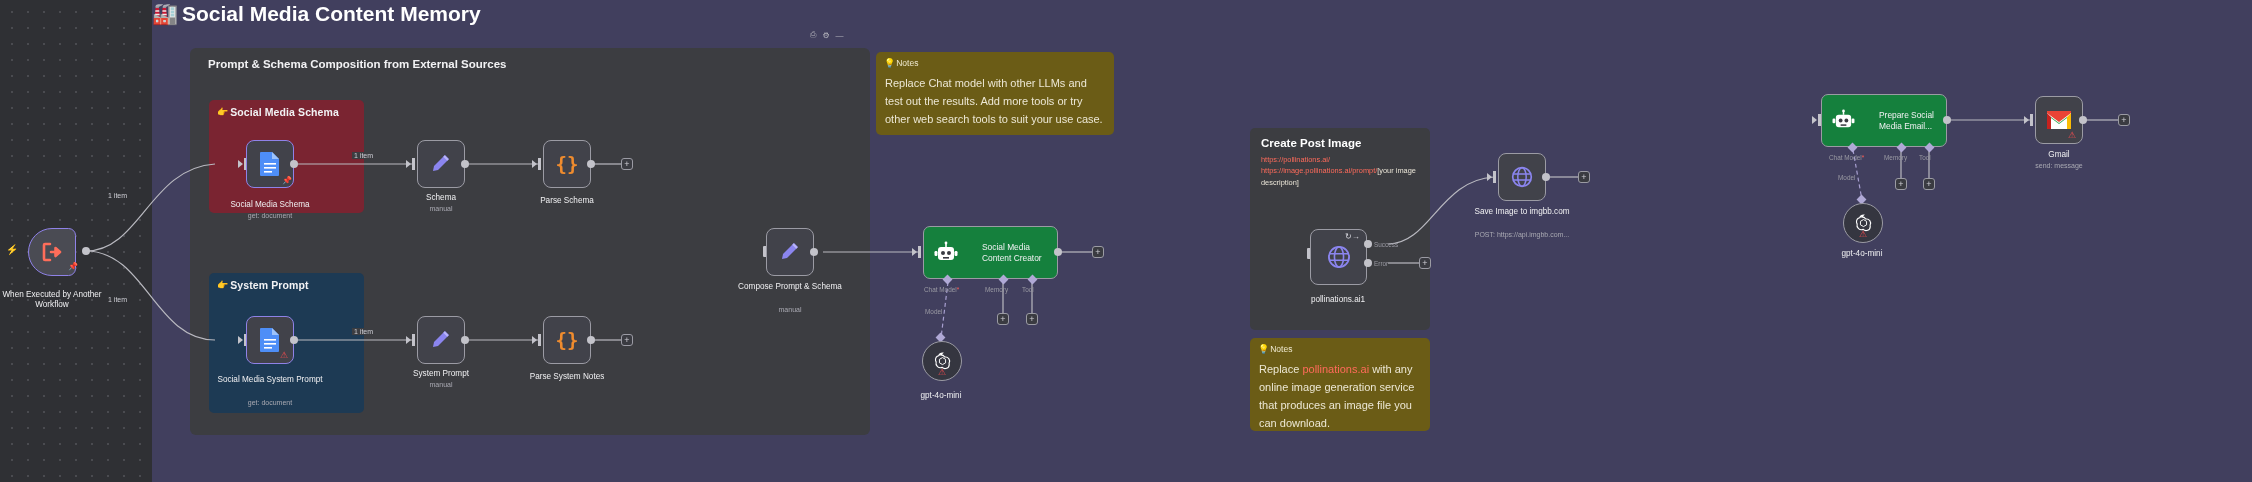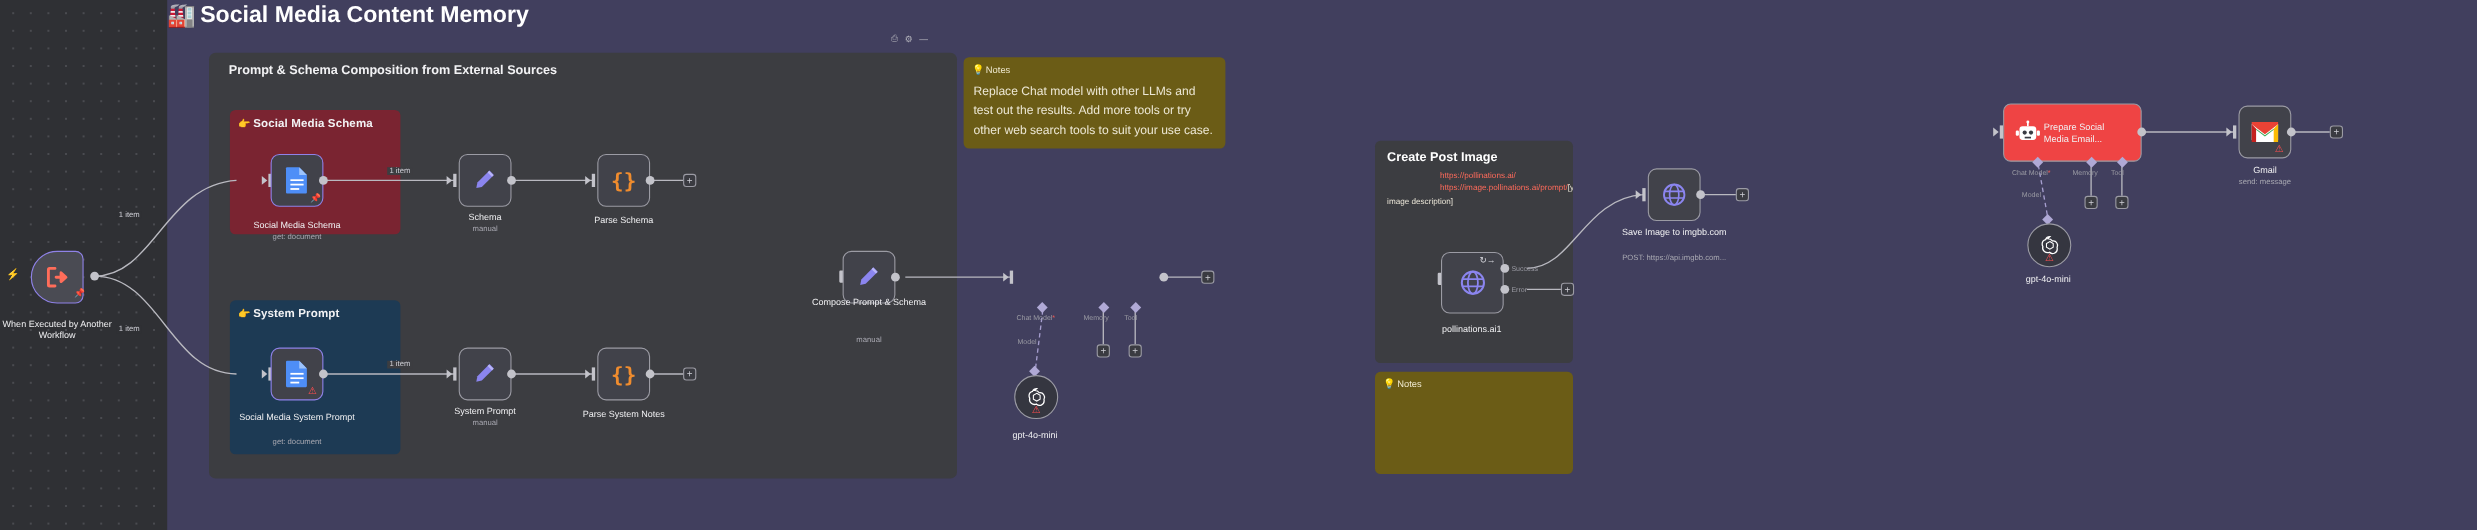--- a/index.html
+++ b/index.html
@@ -24,36 +24,36 @@
   .sticky-dark{background:#3c3d41;}
 
   .st-head{display:flex;align-items:center;gap:2px;padding:6px 8px 0 8px;}
   .st-head .pin{font-size:9px;line-height:1;}
   .st-head .txt{font-size:10.5px;font-weight:bold;color:#f2f2f4;letter-spacing:.1px;}
 
   .note-head{padding:6px 8px 2px 8px;display:flex;align-items:center;gap:1px;}
   .note-head .bulb{font-size:9px;}
   .note-head .txt{font-size:8.5px;color:#efe9cf;font-weight:normal;}
   .note-body{padding:4px 9px 8px 9px;font-size:11px;line-height:1.65;color:#ece7d4;}
-  .lnk{color:#ff6b5b;margin-left:48px;}
+  .lnk{color:#ff6b5b;}
   .nbox{position:absolute;box-sizing:border-box;width:48px;height:48px;border:1px solid #9b9ba4;
         border-radius:8px;background:#41424a;display:flex;align-items:center;justify-content:center;}
   .nbox.sel{border-color:#8f82e8;}
   .nbox .ico{width:26px;height:26px;display:flex;align-items:center;justify-content:center;}
   .nlabel{position:absolute;text-align:center;color:#f0f0f2;font-size:8.2px;line-height:1.25;width:120px;}
   .nsub{position:absolute;text-align:center;color:#a9a9b2;font-size:7px;width:120px;}
 
   
   .trigger{position:absolute;width:48px;height:48px;box-sizing:border-box;
            border:1.5px solid #8f82e8;background:#4a4b53;
            border-radius:26px 8px 8px 26px;display:flex;align-items:center;justify-content:center;}
 
   
   .agent{position:absolute;box-sizing:border-box;border:1px solid #9b9ba4;border-radius:7px;
-         background:#ef4444;display:flex;align-items:center;gap:3px;padding:0 10px;}
+         background:#15803d;display:flex;align-items:center;gap:24px;padding:0 10px;}
   .agent .atxt{color:#f1f1f3;font-size:8.4px;line-height:1.3;}
 
   
   .circ{position:absolute;width:38px;height:38px;border-radius:50%;border:1px solid #9b9ba4;
         background:#353640;display:flex;align-items:center;justify-content:center;}
 
   
   .dot{position:absolute;width:8px;height:8px;border-radius:50%;background:#c3c3ca;}
   .inarrow{position:absolute;width:10px;height:12px;}
   .plus{position:absolute;width:12px;height:12px;box-sizing:border-box;border:1px solid #9b9ba4;
@@ -122,20 +122,21 @@
       <div class="lnk">https://pollinations.ai/</div>
       <div><span class="lnk">https://image.pollinations.ai/prompt/</span><span style="color:#e9e4d6">[your image description]</span></div>
     </div>
   </div>
 
   <div class="sticky sticky-yellow" style="left:1250px;top:338px;width:180px;height:93px;">
     <div class="note-head">
       <span class="bulb">💡</span>
       <span class="txt">Notes</span>
     </div>
+    <div class="note-body"><span>Replace </span><span class="lnk">pollinations.ai</span><span> with any online image generation service that produces an image file you can download.</span></div>
   </div>
 
   <svg style="position:absolute;left:0;top:0;width:2252px;height:482px;pointer-events:none;">
 
     <path d="M86,251 C140,251 150,168 215,164" stroke="#b9b9c0" fill="none" stroke-width="1.2"></path>
 
     <path d="M86,251 C145,251 155,340 215,340" stroke="#b9b9c0" fill="none" stroke-width="1.2"></path>
 
     <path d="M294,164 L414,164" stroke="#b9b9c0" fill="none" stroke-width="1.2"></path>
 
@@ -306,28 +307,43 @@
   <div class="porthandle" style="left:763px;top:246px;"></div>
   <div class="nbox" style="left:766px;top:228px;">
     <span class="ico">
       <svg width="24" height="24" viewBox="0 0 24 24">
           <path d="M4 19 l1-5 L16 3 l4 4 L9 18 z" fill="#8b85ef"></path>
           <path d="M15 4 l4 4" stroke="#b9b5f7" stroke-width="2"></path>
         </svg>
     </span>
   </div>
   <div class="dot" style="left:810px;top:248px;"></div>
-  <div class="nlabel" style="left:730px;top:270px;">Compose Prompt &amp; Schema</div>
+  <div class="nlabel" style="left:730px;top:282px;">Compose Prompt &amp; Schema</div>
   <div class="nsub" style="left:730px;top:306px;">manual</div>
 
   <div class="inarrow" style="left:912px;top:246px;">
     <svg width="10" height="12">
         <path d="M0 2 L5 6 L0 10 Z" fill="#c3c3ca"></path>
         <rect x="6" y="0" width="3" height="12" fill="#c3c3ca"></rect>
       </svg>
+  </div>
+  <div class="agent" style="left:923px;top:226px;width:135px;height:53px;">
+    <span>
+      <svg width="24" height="22" viewBox="0 0 24 22">
+          <rect x="4" y="5" width="16" height="13" rx="3" fill="#fff"></rect>
+          <circle cx="9" cy="11" r="2" fill="#3a3b43"></circle>
+          <circle cx="15" cy="11" r="2" fill="#3a3b43"></circle>
+          <rect x="9" y="15" width="6" height="1.6" fill="#3a3b43"></rect>
+          <rect x="11.2" y="1" width="1.6" height="4" fill="#fff"></rect>
+          <circle cx="12" cy="1" r="1.4" fill="#fff"></circle>
+          <rect x="0.5" y="9" width="3" height="5" rx="1.2" fill="#fff"></rect>
+          <rect x="20.5" y="9" width="3" height="5" rx="1.2" fill="#fff"></rect>
+        </svg>
+    </span>
+    <span class="atxt">Social Media Content Creator</span>
   </div>
   <div class="dot" style="left:1054px;top:248px;"></div>
   <div class="plus" style="left:1092px;top:246px;">+</div>
 
   <div class="diamond" style="left:944px;top:276px;"></div>
   <div class="diamond" style="left:1000px;top:276px;"></div>
   <div class="diamond" style="left:1029px;top:276px;"></div>
   <div class="portlbl" style="left:924px;top:286px;"><span>Chat Model</span><span class="req">*</span></div>
   <div class="portlbl" style="left:985px;top:286px;">Memory</div>
   <div class="portlbl" style="left:1022px;top:286px;">Tool</div>

